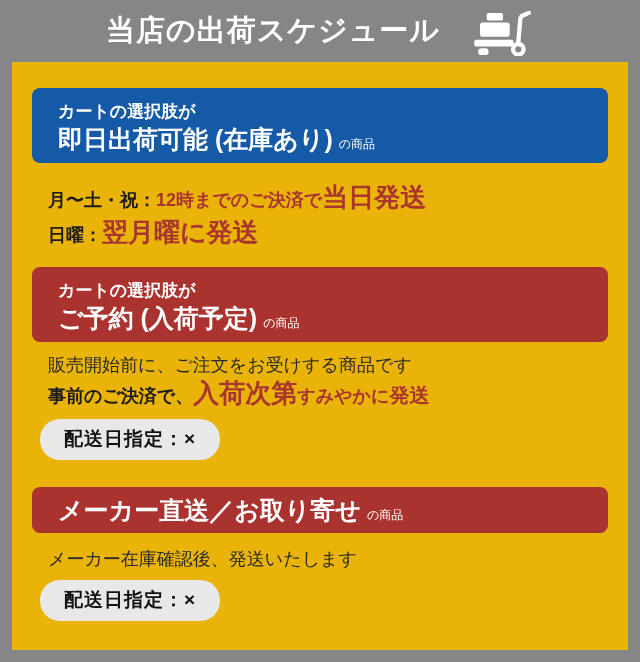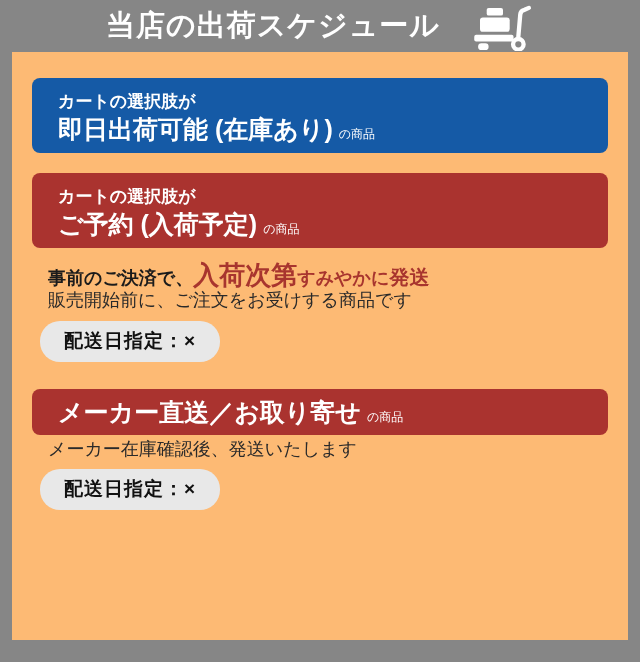--- a/index.html
+++ b/index.html
@@ -9,36 +9,36 @@
   .frame {
     position: relative;
     width: 640px;
     height: 662px;
     background: #868686;
     padding: 0 12px 12px 12px;
     overflow: hidden;
   }
 
   .header {
-    height: 52px;
+    height: 62px;
     display: flex;
     align-items: center;
     justify-content: center;
     gap: 32px;
   }
   .header-title {
     color: #ffffff;
     font-size: 29px;
     font-weight: bold;
     letter-spacing: 1px;
   }
   .hand-truck { display: block; margin-top: 4px; }
 
   .content {
-    background: #fdba74;
+    background: #eab308;
     height: 588px;
     padding-top: 26px;
     overflow: hidden;
   }
 
   .banner {
     margin: 0 20px;
     border-radius: 8px;
     color: #ffffff;
     padding: 0 26px;
@@ -74,21 +74,21 @@
     white-space: nowrap;
   }
 
   .body-text {
     margin: 0 20px 0 36px;
     color: #1b1b1b;
   }
   .body-text .line { line-height: 1.12; }
   .mt20 { margin-top: 20px; }
   .mt19 { margin-top: 27px; }
-  .mt16 { margin-top: 4px; }
+  .mt16 { margin-top: 16px; }
   .mt13 { margin-top: 13px; }
   .mb6 { margin-bottom: 6px; }
   .mb4 { margin-bottom: 4px; }
 
   .t-black-bold   { color: #1b1b1b; font-weight: bold; font-size: 18px; }
   .t-black-reg    { color: #2a2a2a; font-size: 18px; }
   .t-red-medium   { color: #a8352e; font-weight: bold; font-size: 18px; }
   .t-red-bold     { color: #a8352e; font-weight: bold; font-size: 20px; }
   .t-red-big      { color: #a8352e; font-weight: bold; font-size: 26px; }
 
@@ -129,36 +129,44 @@
 
     <div class="banner blue tall">
       <div>
         <div class="banner-line1">カートの選択肢が</div>
         <div class="banner-line2">
           <span class="banner-em">即日出荷可能 (在庫あり)</span><span class="banner-suffix">の商品</span>
         </div>
       </div>
     </div>
 
+    <div class="body-text mt20">
+      <div class="line mb6">
+        <span class="t-black-bold">月〜土・祝：</span><span class="t-red-medium">12時までのご決済で</span><span class="t-red-big">当日発送</span>
+      </div>
+      <div class="line">
+        <span class="t-black-bold">日曜：</span><span class="t-red-big">翌月曜に発送</span>
+      </div>
+    </div>
 
     <div class="banner red tall mt20">
       <div>
         <div class="banner-line1">カートの選択肢が</div>
         <div class="banner-line2">
           <span class="banner-em">ご予約 (入荷予定)</span><span class="banner-suffix">の商品</span>
         </div>
       </div>
     </div>
 
     <div class="body-text mt13">
+      <div class="line mb4">
+        <span class="t-black-reg">販売開始前に、ご注文をお受けする商品です</span>
+      </div>
       <div class="line">
         <span class="t-black-bold">事前のご決済で、</span><span class="t-red-big">入荷次第</span><span class="t-red-medium">すみやかに</span><span class="t-red-bold">発送</span>
-      </div>
-      <div class="line mb4">
-        <span class="t-black-reg">販売開始前に、ご注文をお受けする商品です</span>
       </div>
     </div>
 
     <div class="badge-row mt11">
       <div class="badge">配送日指定：×</div>
     </div>
 
     <div class="banner red short mt19">
       <div class="banner-line2">
         <span class="banner-em">メーカー直送／お取り寄せ</span><span class="banner-suffix">の商品</span>

